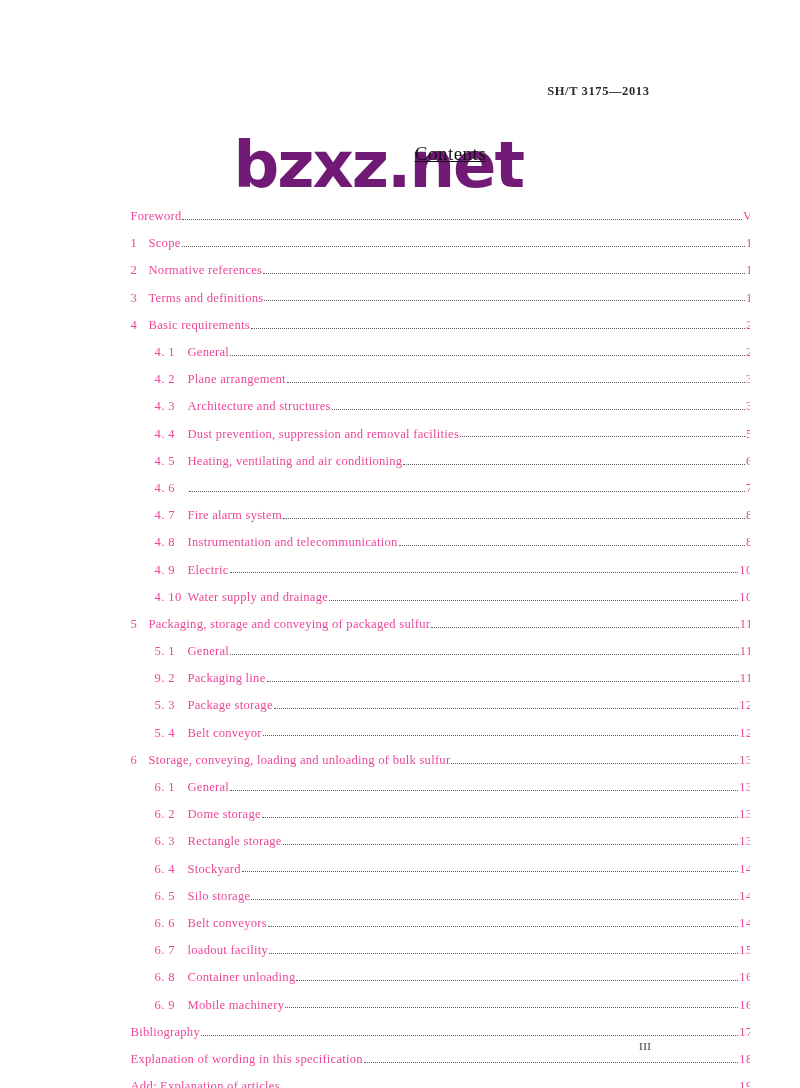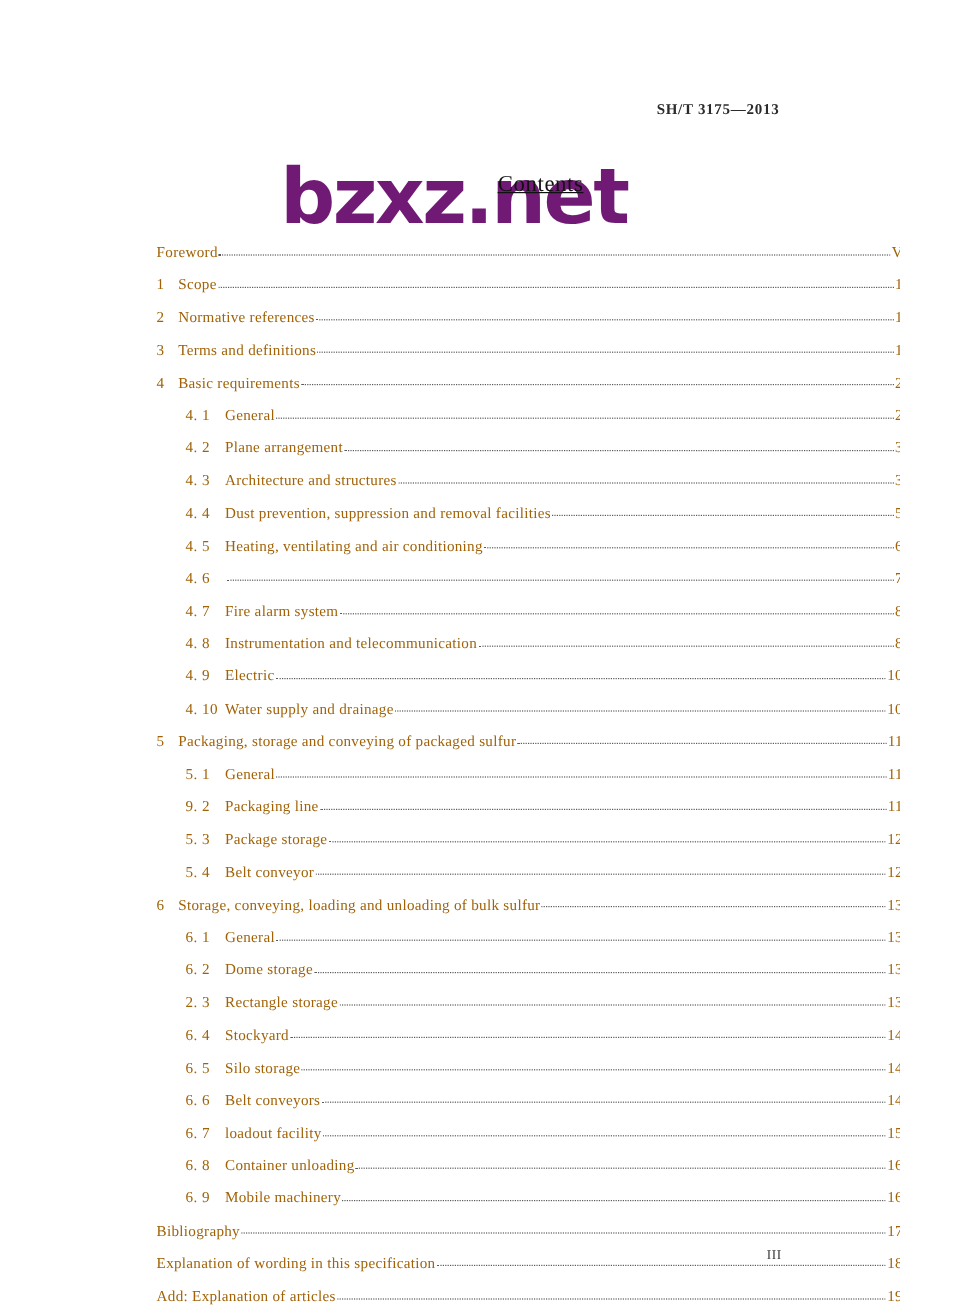--- a/index.html
+++ b/index.html
@@ -65,23 +65,23 @@
   
   .toc {
     position: absolute;
     top: 203px;
     left: 80px;
     width: 622px;
     z-index: 2;
   }
   .toc-row {
     display: flex;
-    align-items: flex-start;
+    align-items: center;
     font-size: 12.6px;
-    color: #a16207;
+    color: #ec4899;
     height: 27.2px;
     white-space: nowrap;
   }
   .toc-row.sub {
     padding-left: 24px;
   }
   .num {
     display: inline-block;
     flex: 0 0 auto;
     letter-spacing: 0.4px;
@@ -270,21 +270,21 @@
         <span class="leader"></span>
         <span class="pageno">13</span>
       </div>
       <div class="toc-row sub">
         <span class="num">6. 2</span>
         <span class="label">Dome storage</span>
         <span class="leader"></span>
         <span class="pageno">13</span>
       </div>
       <div class="toc-row sub">
-        <span class="num">2. 3</span>
+        <span class="num">6. 3</span>
         <span class="label">Rectangle storage</span>
         <span class="leader"></span>
         <span class="pageno">13</span>
       </div>
       <div class="toc-row sub">
         <span class="num">6. 4</span>
         <span class="label">Stockyard</span>
         <span class="leader"></span>
         <span class="pageno">14</span>
       </div>

